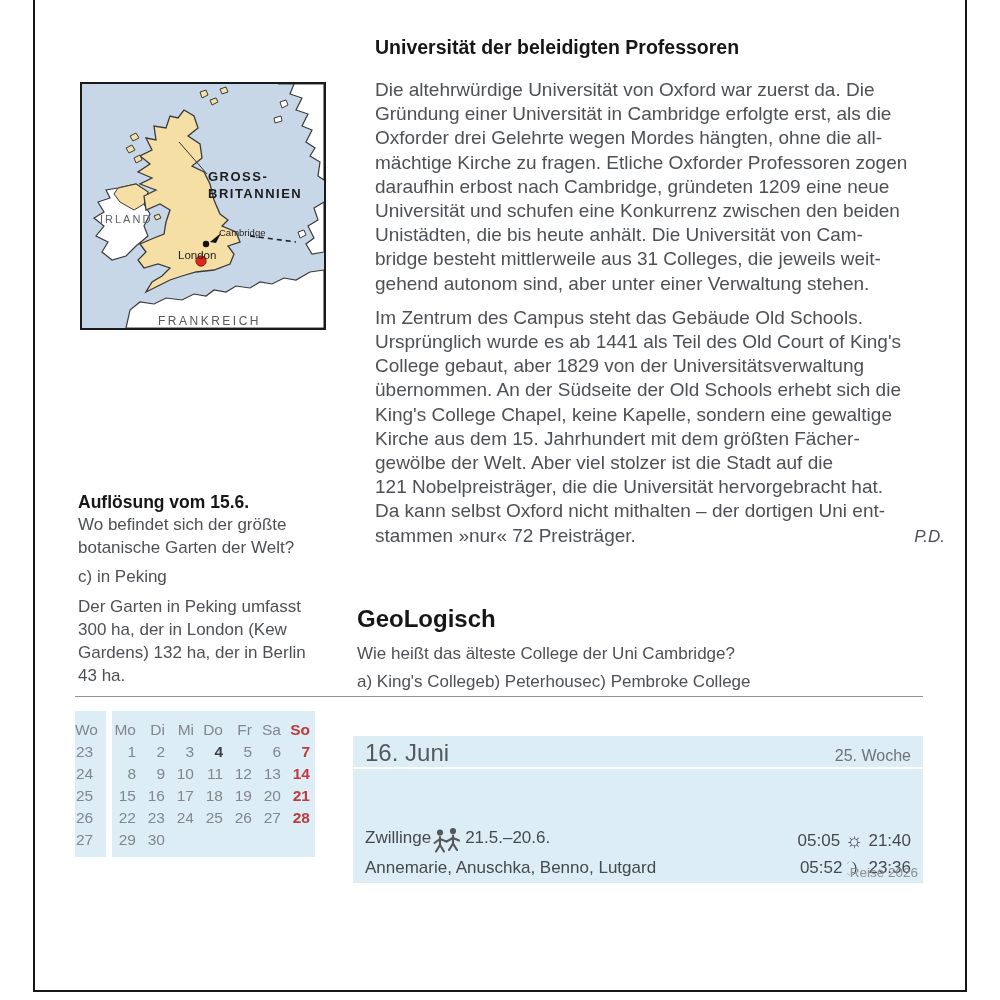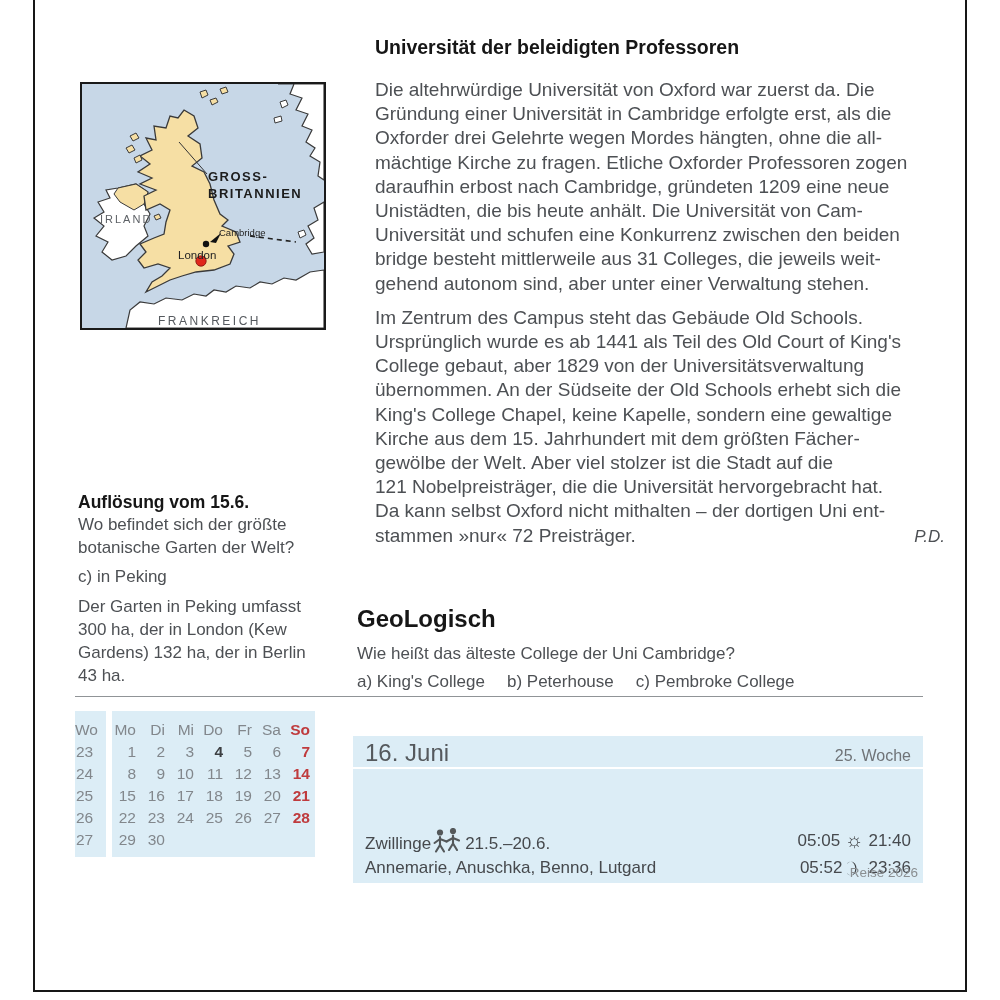--- a/index.html
+++ b/index.html
@@ -26,21 +26,21 @@
   
   .solution { position:absolute; left:78px; top:492px; width:262px; color:var(--body-text); }
   .solution h2 { font-size:17.5px; font-weight:bold; color:var(--heading-text); margin-bottom:0; }
   .solution .line { font-size:17px; line-height:23.2px; white-space:nowrap; }
   .solution .grp { margin-bottom:6px; }
 
   
   .quiz { position:absolute; left:357px; top:605px; width:570px; color:var(--body-text); }
   .quiz h2 { font-size:24px; font-weight:bold; color:var(--heading-text); margin-bottom:9px; }
   .quiz .q { font-size:17px; line-height:23px; margin-bottom:7px; }
-  .quiz .opts { display:flex; gap:22px; font-size:17px; }
+  .quiz .opts { display:flex; font-size:17px; }
 
   .rule { position:absolute; left:75px; top:696px; width:848px; border-top:1.5px solid #909497; }
 
   
   .minical { position:absolute; left:75px; top:711px; width:240px; height:146px;
              font-size:15.5px; color:var(--muted-text); }
   .mc-bg-wo   { position:absolute; left:0;  top:0; width:31px;  height:146px; background:var(--panel-blue); }
   .mc-bg-main { position:absolute; left:37px; top:0; width:203px; height:146px; background:var(--panel-blue); }
   .mc-grid { position:absolute; left:0; top:8px; display:grid;
              grid-template-columns:31px 6px repeat(7, 29px); grid-auto-rows:22px; }
@@ -56,21 +56,21 @@
   .daypanel { position:absolute; left:353px; top:736px; width:570px; height:147px;
               background:var(--panel-blue); color:#46494d; }
   .dp-header { height:33px; border-bottom:2px solid #ffffff; display:flex;
                justify-content:space-between; align-items:baseline; padding:3px 12px 0 12px; }
   .dp-date { font-size:24px; color:#55595d; }
   .dp-week { font-size:16px; color:#6f7377; }
   .dp-row { position:absolute; left:12px; right:12px; display:flex;
             justify-content:space-between; align-items:center; font-size:17px; }
   .dp-row.zodiac { top:92px; }
   .dp-row.names  { top:122px; }
-  .dp-left { display:flex; align-items:flex-end; }
+  .dp-left { display:flex; align-items:flex-start; }
   .dp-times { display:flex; align-items:center; gap:5px; }
   .sun-glyph { font-size:20px; line-height:1; color:#3e4144; transform:translateY(-1px); }
 
   .edition { position:absolute; top:865px; left:700px; width:218px; text-align:right;
              font-size:13.5px; color:#8a8e91; }
 </style>
 </head>
 <body>
 
 <div class="page">
@@ -113,22 +113,22 @@
   </div>
 
   <div class="article">
     <h1>Universität der beleidigten Professoren</h1>
     <div class="para">
       <div class="line">Die altehrwürdige Universität von Oxford war zuerst da. Die</div>
       <div class="line">Gründung einer Universität in Cambridge erfolgte erst, als die</div>
       <div class="line">Oxforder drei Gelehrte wegen Mordes hängten, ohne die all-</div>
       <div class="line">mächtige Kirche zu fragen. Etliche Oxforder Professoren zogen</div>
       <div class="line">daraufhin erbost nach Cambridge, gründeten 1209 eine neue</div>
+      <div class="line">Universität und schufen eine Konkurrenz zwischen den beiden</div>
       <div class="line">Unistädten, die bis heute anhält. Die Universität von Cam-</div>
-      <div class="line">Universität und schufen eine Konkurrenz zwischen den beiden</div>
       <div class="line">bridge besteht mittlerweile aus 31 Colleges, die jeweils weit-</div>
       <div class="line">gehend autonom sind, aber unter einer Verwaltung stehen.</div>
     </div>
     <div class="para">
       <div class="line">Im Zentrum des Campus steht das Gebäude Old Schools.</div>
       <div class="line">Ursprünglich wurde es ab 1441 als Teil des Old Court of King's</div>
       <div class="line">College gebaut, aber 1829 von der Universitätsverwaltung</div>
       <div class="line">übernommen. An der Südseite der Old Schools erhebt sich die</div>
       <div class="line">King's College Chapel, keine Kapelle, sondern eine gewaltige</div>
       <div class="line">Kirche aus dem 15. Jahrhundert mit dem größten Fächer-</div>

